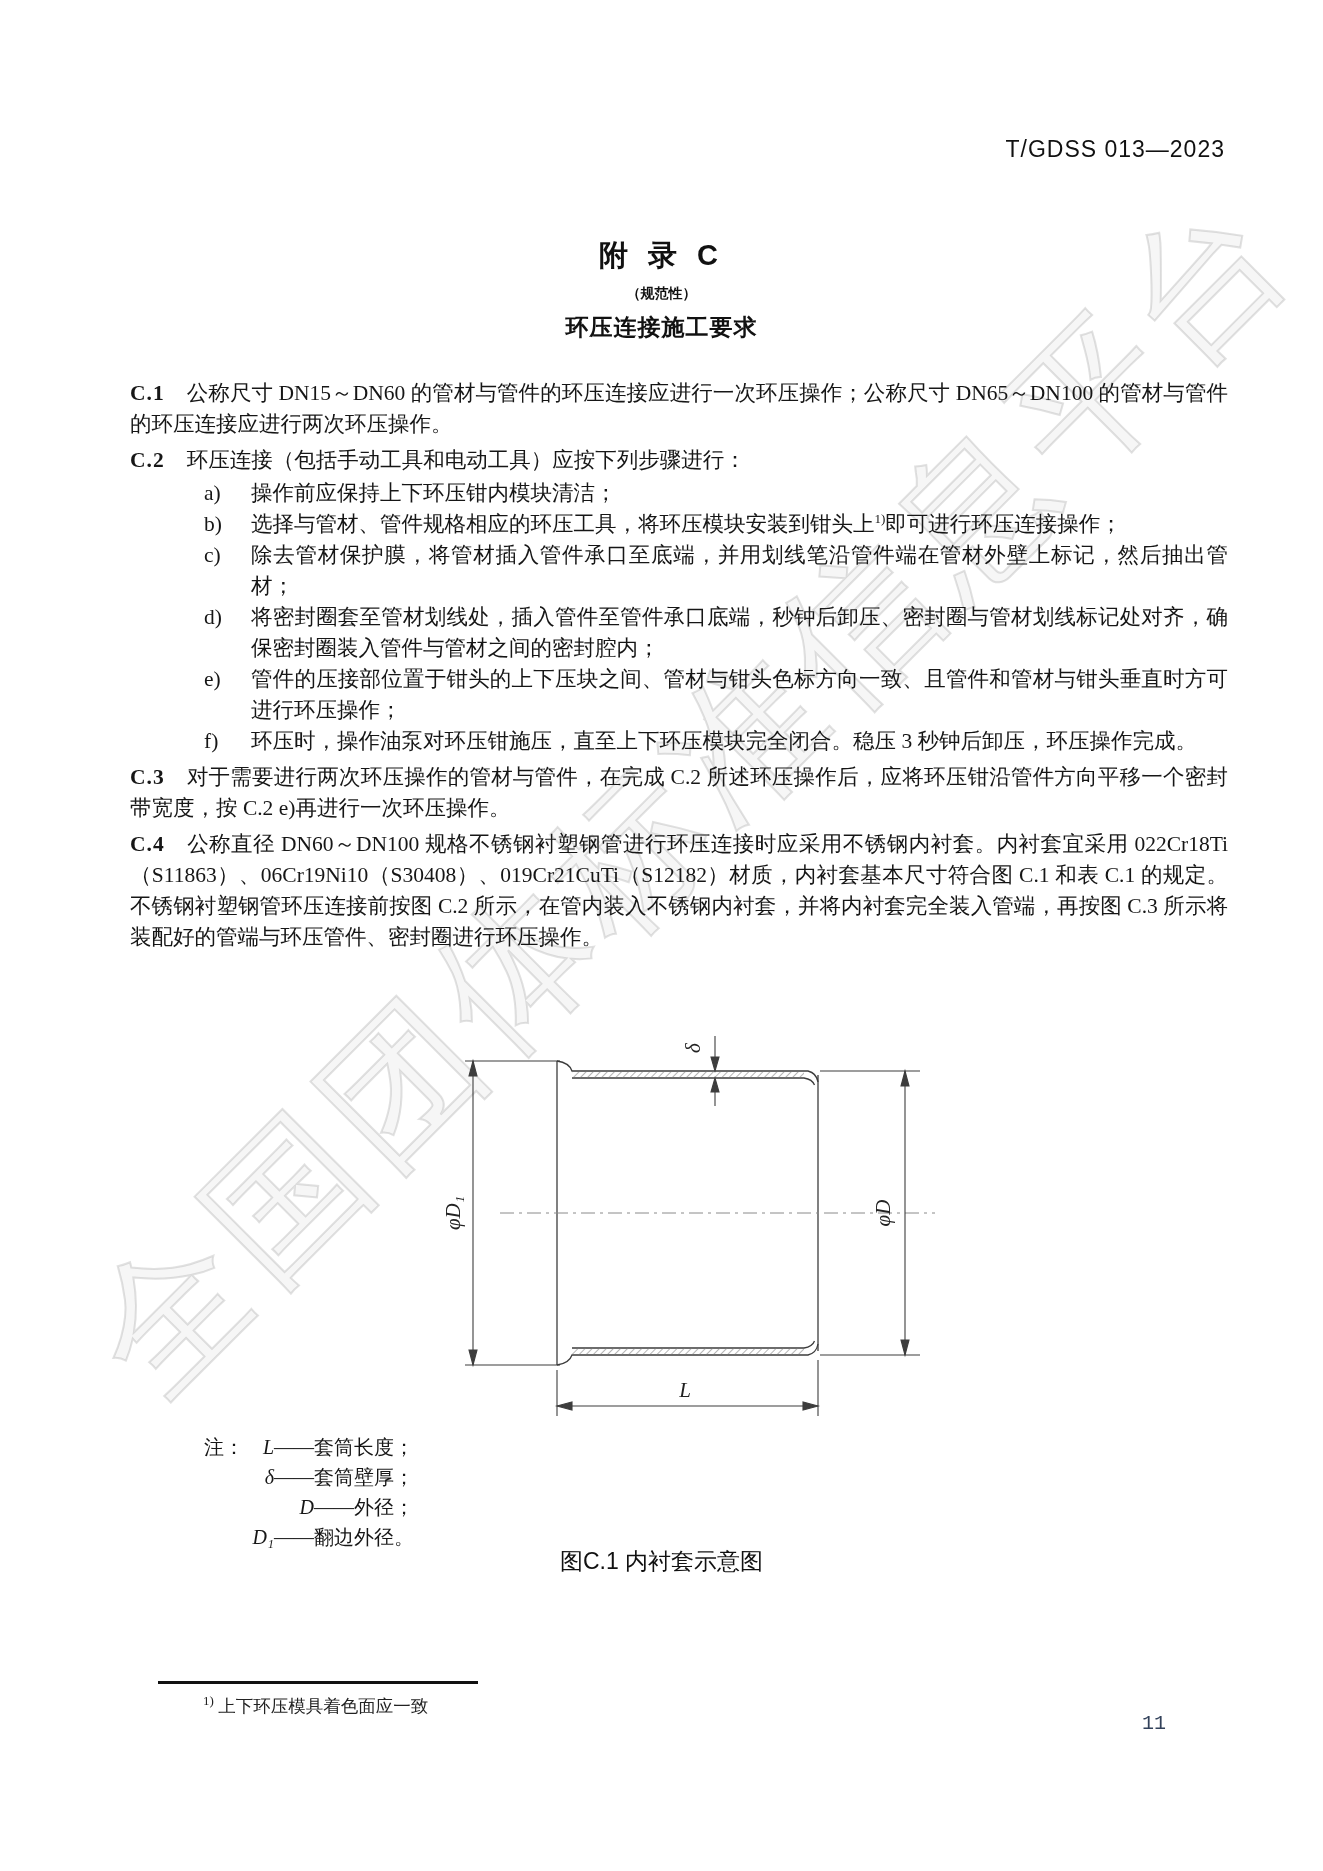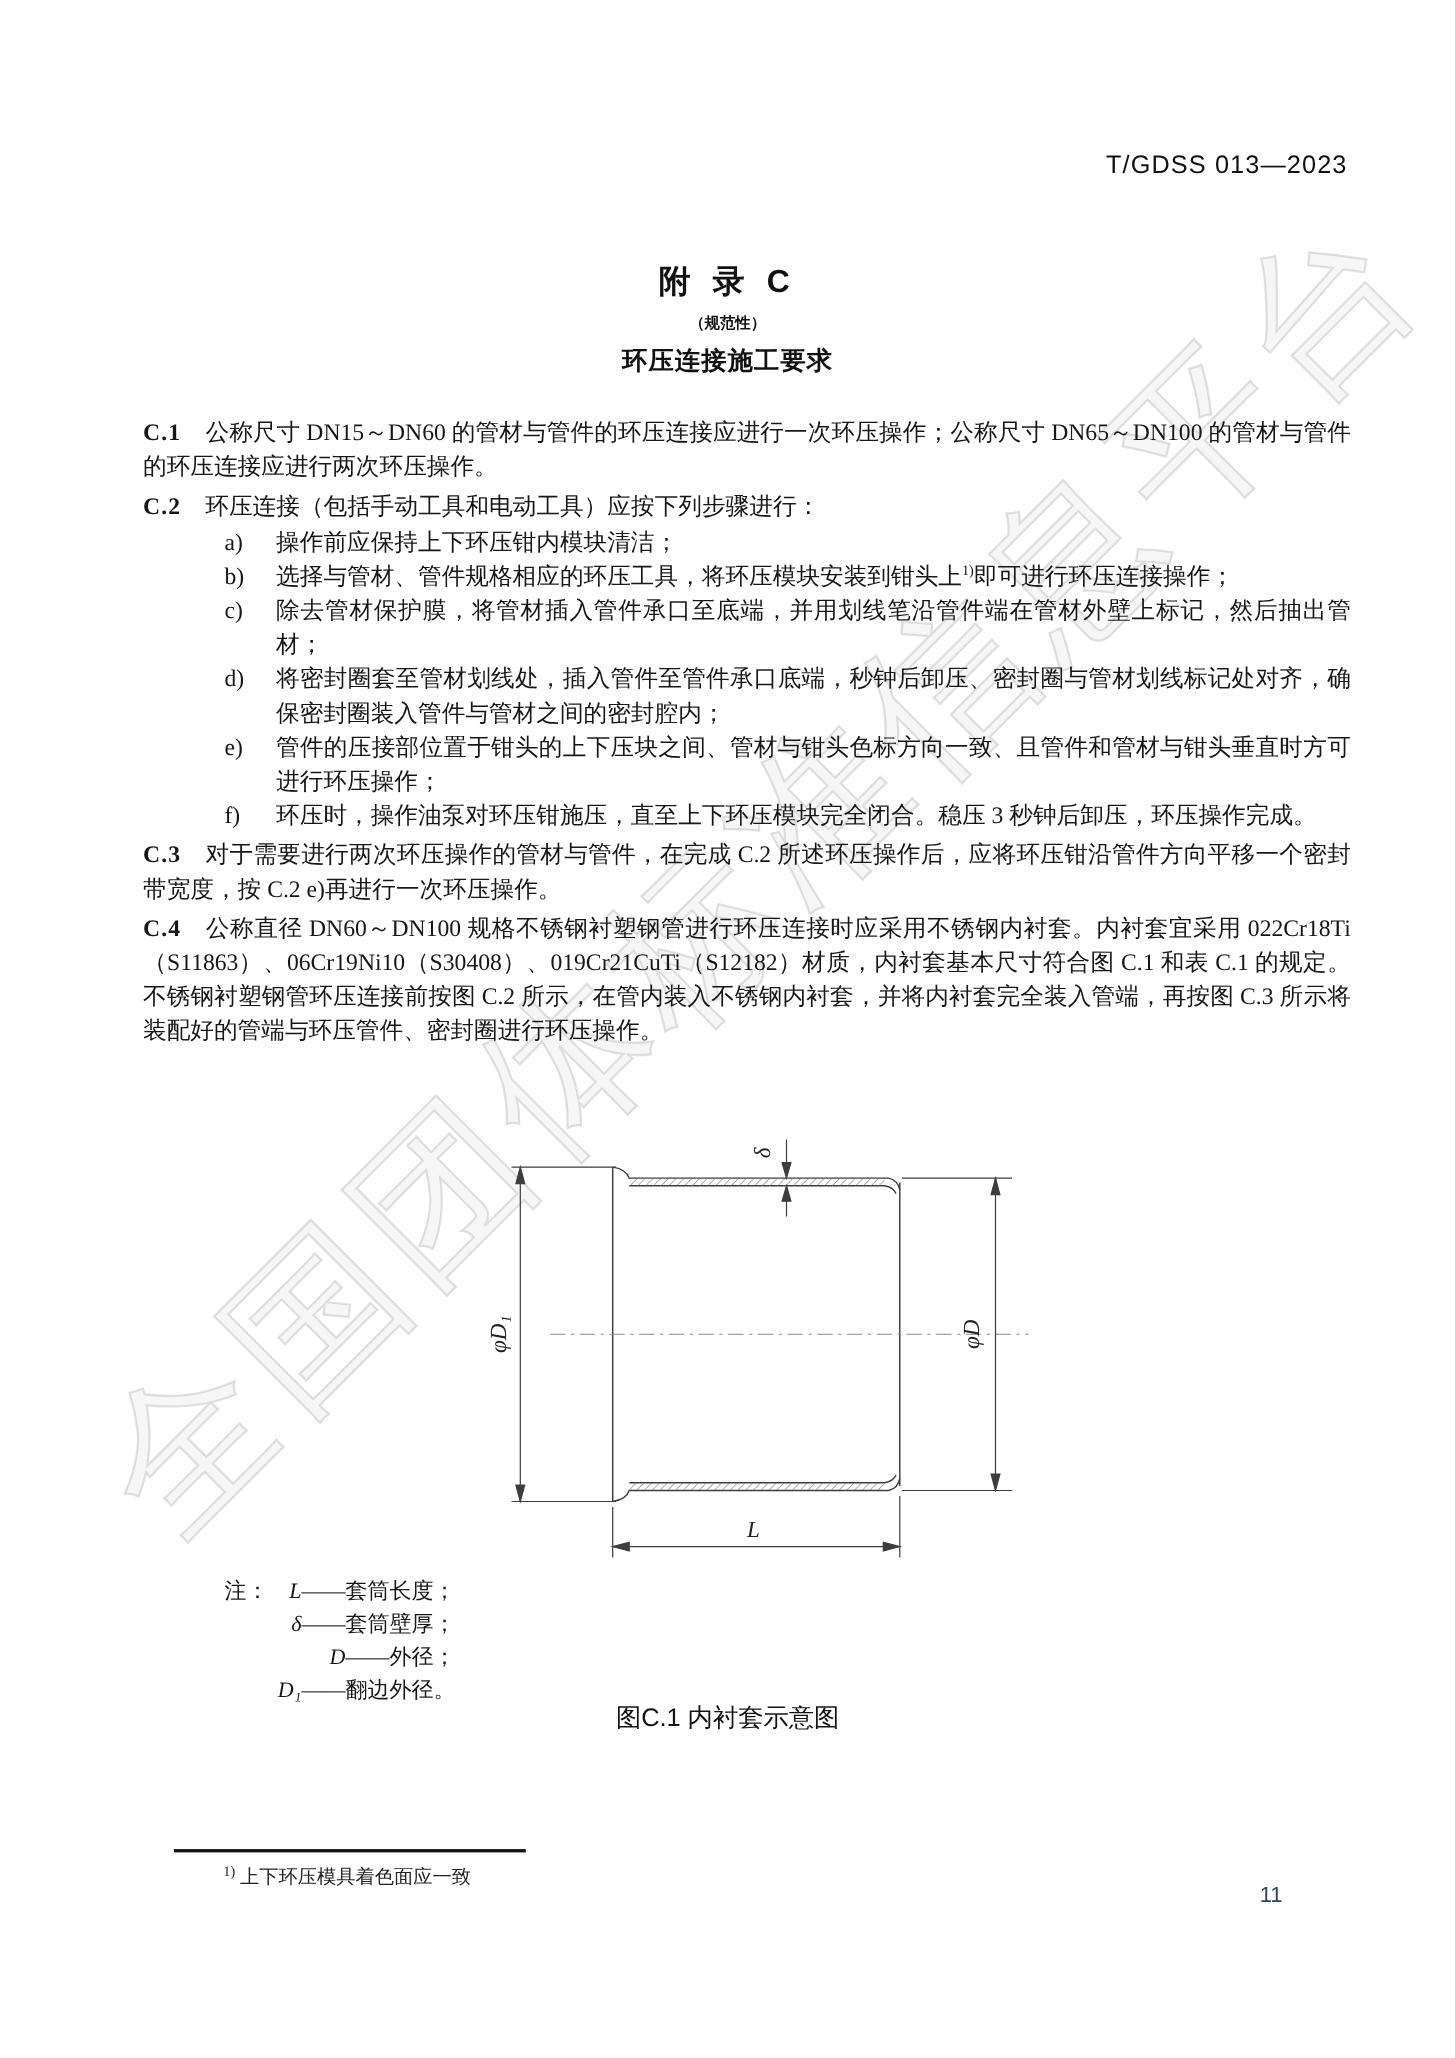--- a/index.html
+++ b/index.html
@@ -84,21 +84,21 @@
     position:absolute; left:158px; top:1681px;
     width:320px; height:3px; background:#111;
   }
   .footnote {
     position:absolute; left:203px; top:1694px;
     font-size:17.5px; color:#222;
   }
   .page-number {
     position:absolute; top:1712px; right:157px;
     font-size:20px; color:#33425b;
-    font-family:Liberation Sans, sans-serif;
+    font-family:Liberation Mono, monospace;
   }
   
   svg text { font-family:"Liberation Serif","DejaVu Serif",serif; }
   .dim-label { font-style:italic; font-size:21px; fill:#222; }
 </style>
 </head>
 <body>
 
 <div class="page">
 

